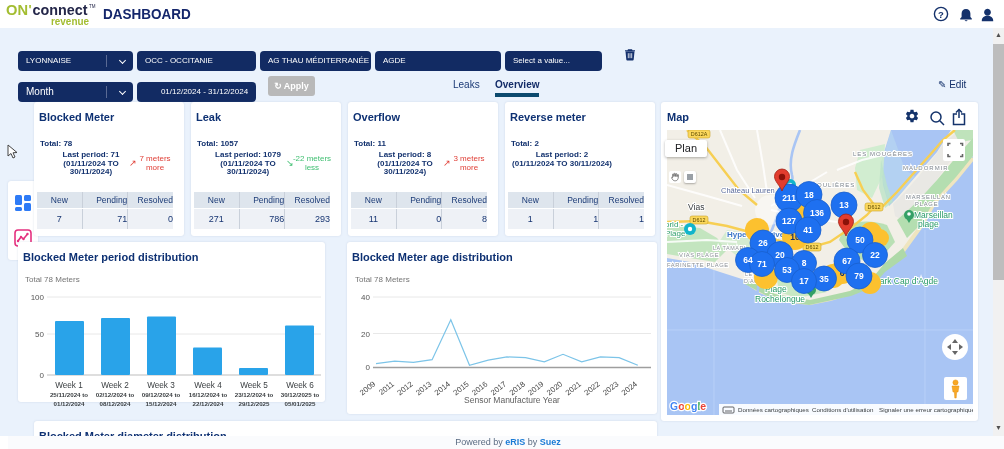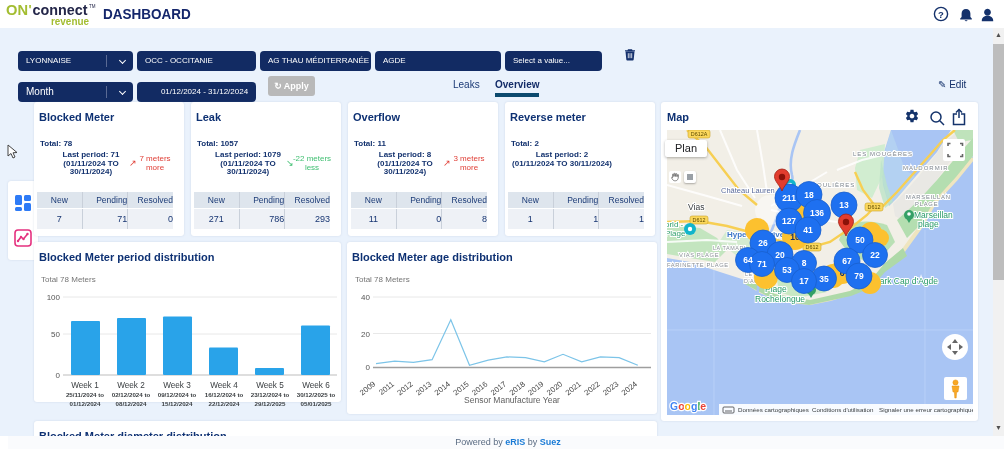--- a/index.html
+++ b/index.html
@@ -161,21 +161,21 @@
           <div>Pending</div>
           <div>Resolved</div>
         </div>
     <div class="stv">
           <div>1</div>
           <div>1</div>
           <div>1</div>
         </div>
       </div>
   </div>
-  <div class="card" style="left:34px;top:242px;width:307px;height:160px">
+  <div class="card" style="left:18px;top:242px;width:307px;height:160px">
     <div class="ctitle">Blocked Meter period distribution</div>
     <div class="abs" style="left:7px;top:33px;font-size:8px;color:#757575">Total 78 Meters</div>
     <svg class="abs" style="left:0;top:0" width="307" height="172" viewBox="0 0 307 172">
       <g stroke="#e8e8e8">
           <line x1="29" y1="55" x2="303" y2="55"></line>
           <line x1="29" y1="92" x2="303" y2="92"></line>
         </g>
       <line x1="29" y1="133" x2="303" y2="133" stroke="#bdbdbd"></line>
       <g font-family="Liberation Sans" font-size="8" fill="#555" text-anchor="end">
         <text x="26" y="58">100</text>

